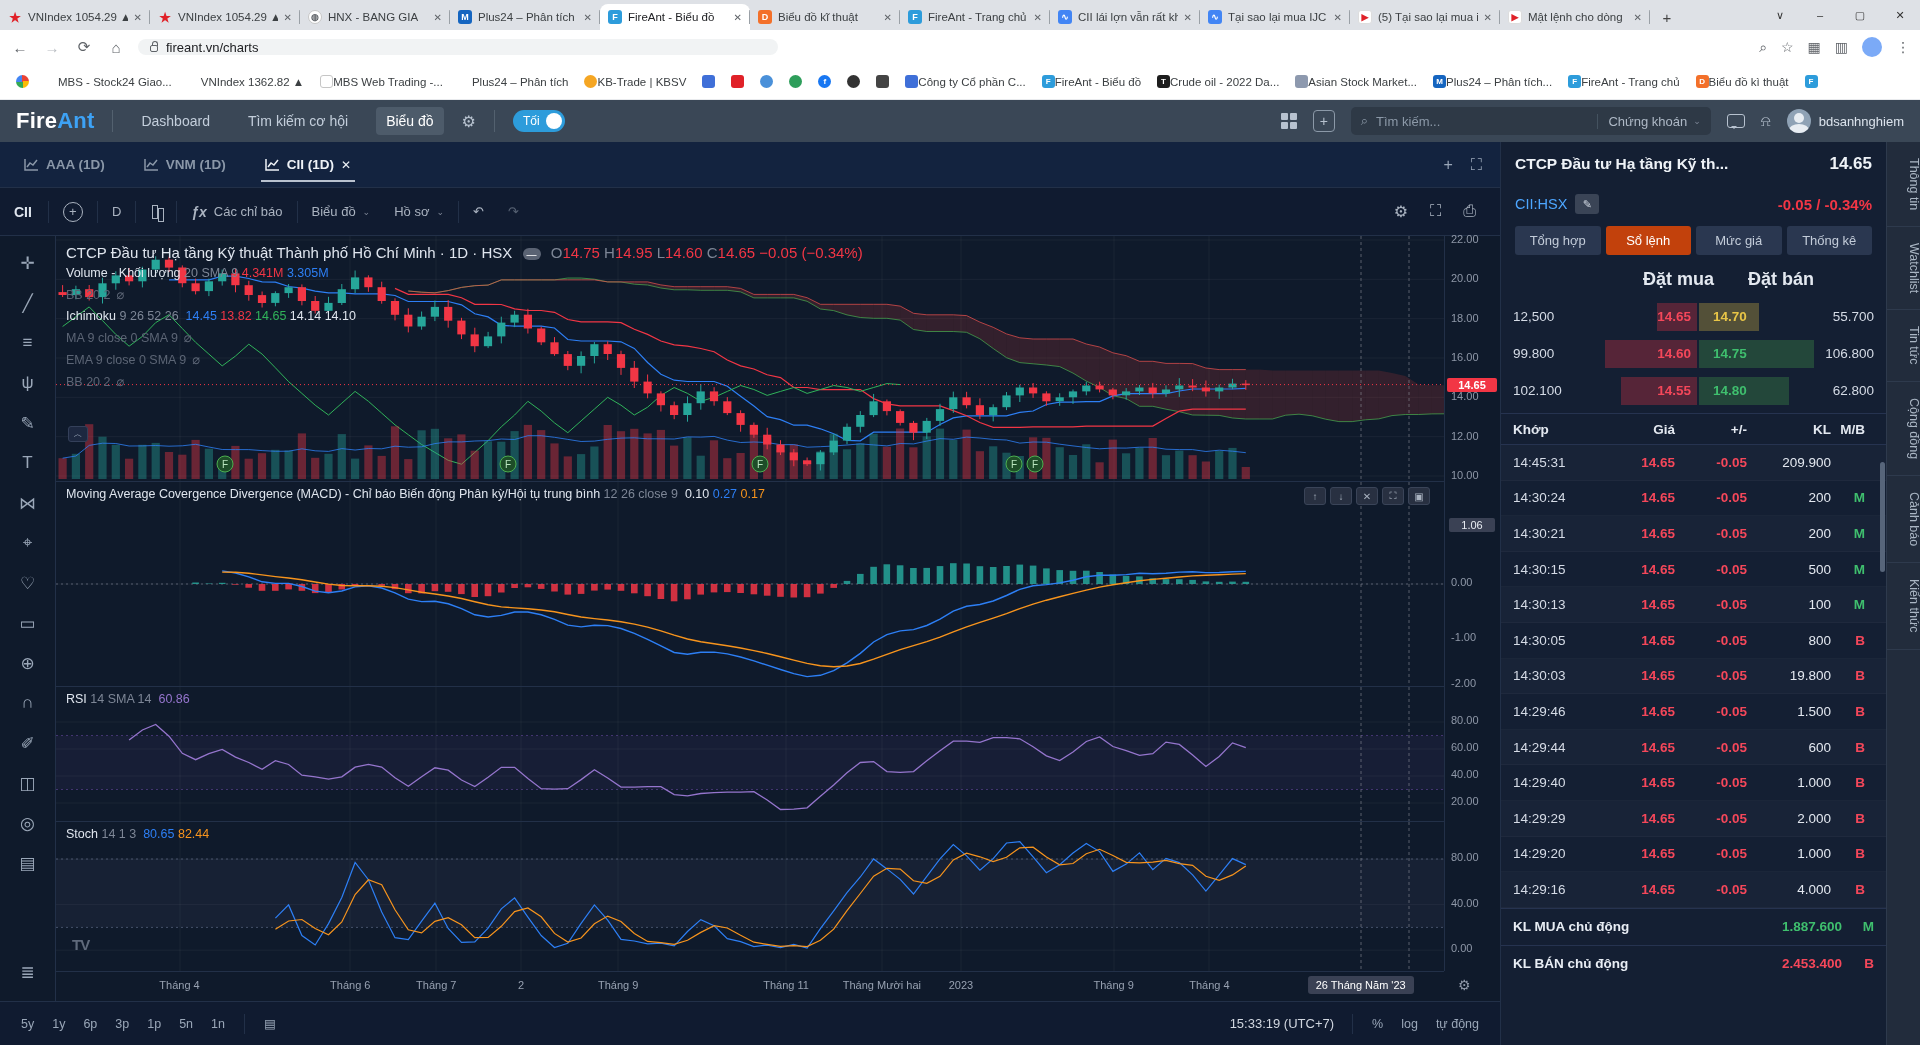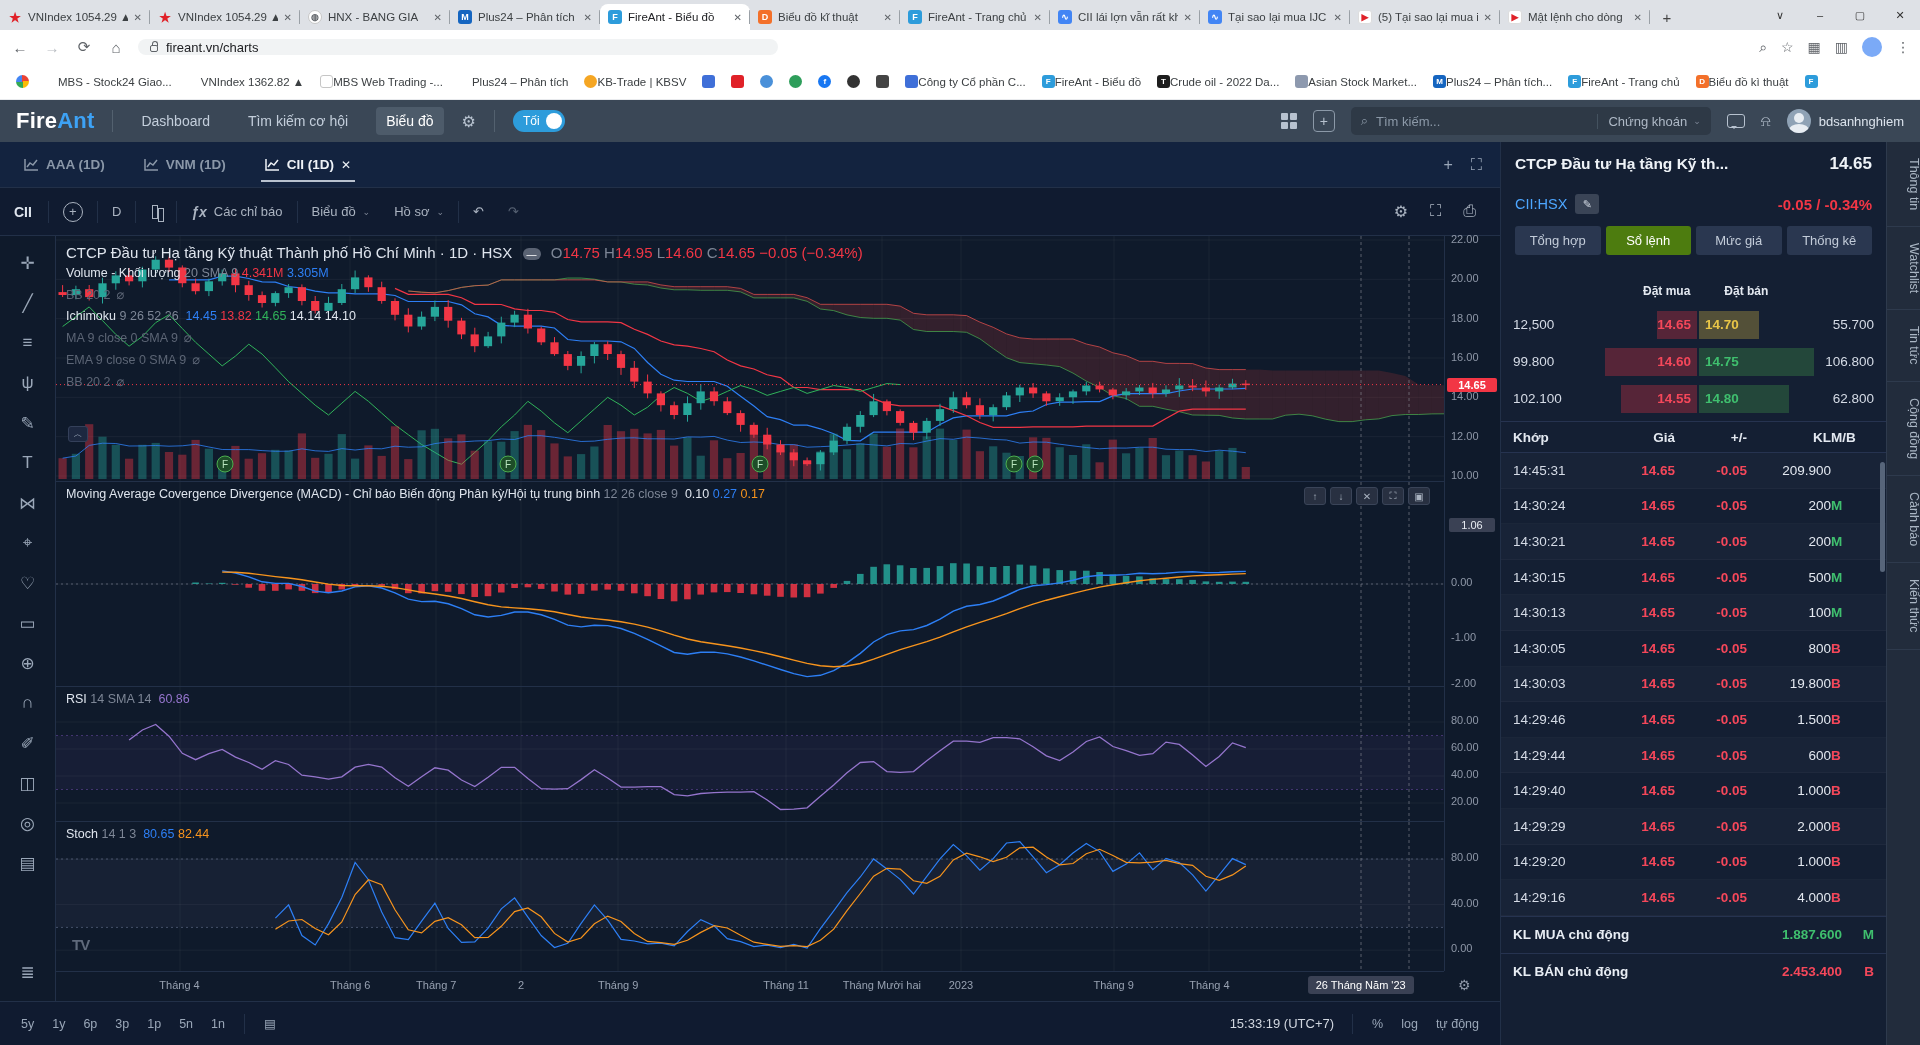--- a/index.html
+++ b/index.html
@@ -132,41 +132,41 @@
   .sb-head{padding:12px 14px 0 14px;}
   .sb-title-row{display:flex;justify-content:space-between;align-items:baseline;}
   .sb-title{font-size:15.5px;font-weight:bold;color:#eef2f7;max-width:290px;white-space:nowrap;overflow:hidden;}
   .sb-price{font-size:17px;font-weight:bold;color:#eef2f7;}
   .sb-sym-row{display:flex;justify-content:space-between;align-items:center;margin-top:20px;}
   .sb-sym{font-size:14.5px;color:#4da6ff;display:flex;align-items:center;gap:8px;}
   .pencil{width:24px;height:20px;background:#3a4456;border-radius:3px;display:flex;align-items:center;justify-content:center;font-size:11px;color:#cfd6e0;}
   .sb-chg{font-size:15px;font-weight:bold;color:#f23645;}
   .sb-tabs{display:flex;gap:5px;padding:12px 14px 10px 14px;}
   .sb-tab{flex:1;height:29px;background:#2a3750;color:#c3ccd9;font-size:13px;display:flex;align-items:center;justify-content:center;border-radius:3px;}
-  .sb-tab.active{background:#4d7c0f;color:#fff;}
-  .book-head{display:flex;font-size:12px;font-weight:bold;color:#e3e8f0;padding:4px 14px 8px 14px;margin-top:15px;}
+  .sb-tab.active{background:#c2410c;color:#fff;}
+  .book-head{display:flex;font-size:18px;font-weight:bold;color:#e3e8f0;padding:4px 14px 8px 14px;}
   .book-head .bh1{margin-left:128px;}
   .book-head .bh2{margin-left:34px;}
   .book-row{height:37px;display:flex;align-items:center;font-size:13.5px;position:relative;padding:0 12px;}
   .bvol{width:92px;color:#d5dbe6;}
   .bid-cell{width:92px;position:relative;height:28px;display:flex;align-items:center;justify-content:flex-end;}
   .bid-bar{position:absolute;right:0;top:0;height:28px;background:rgba(242,54,69,0.30);}
   .bid-px{position:relative;color:#f5475a;font-weight:bold;padding-right:6px;}
   .ask-cell{width:120px;position:relative;height:28px;display:flex;align-items:center;margin-left:2px;}
   .ask-bar{position:absolute;left:0;top:0;height:28px;background:rgba(76,175,80,0.28);}
   .ask-bar.yellow{background:rgba(232,197,71,0.30);}
-  .ask-px{position:relative;font-weight:bold;color:#3fbf6e;padding-left:6px;}
+  .ask-px{position:relative;font-weight:bold;color:#3fbf6e;padding-left:14px;}
   .ask-px.yellow{color:#e8c547;}
   .avol{margin-left:auto;color:#d5dbe6;}
   .trades-head{display:flex;align-items:center;height:32px;padding:0 12px;font-size:13.5px;font-weight:bold;color:#e3e8f0;border-top:1px solid #263350;border-bottom:1px solid #263350;margin-top:4px;}
   .col-time{width:90px;}
   .col-price{width:72px;text-align:right;}
   .col-chg{width:72px;text-align:right;}
   .col-vol{width:84px;text-align:right;}
-  .col-mb{width:38px;padding-right:4px;}
+  .col-mb{width:38px;text-align:right;padding-right:4px;}
   .trade-row{display:flex;align-items:center;height:35.6px;padding:0 12px;font-size:13.5px;border-bottom:1px solid rgba(255,255,255,0.03);}
   .trade-row:nth-child(odd){background:rgba(255,255,255,0.018);}
   .trade-row .col-time{color:#d5dbe6;}
   .trade-row .col-price,.trade-row .col-chg{color:#f5475a;font-weight:bold;}
   .trade-row .col-vol{color:#e3e8f0;}
   .trade-row .col-mb{font-weight:bold;}
   .col-mb.m{color:#3fbf6e;}
   .col-mb.b{color:#f5475a;}
   .sum-row{display:flex;justify-content:space-between;align-items:center;height:37px;padding:0 12px;border-top:1px solid #263350;font-size:13.5px;}
   .sum-label{font-weight:bold;color:#e8edf4;}

